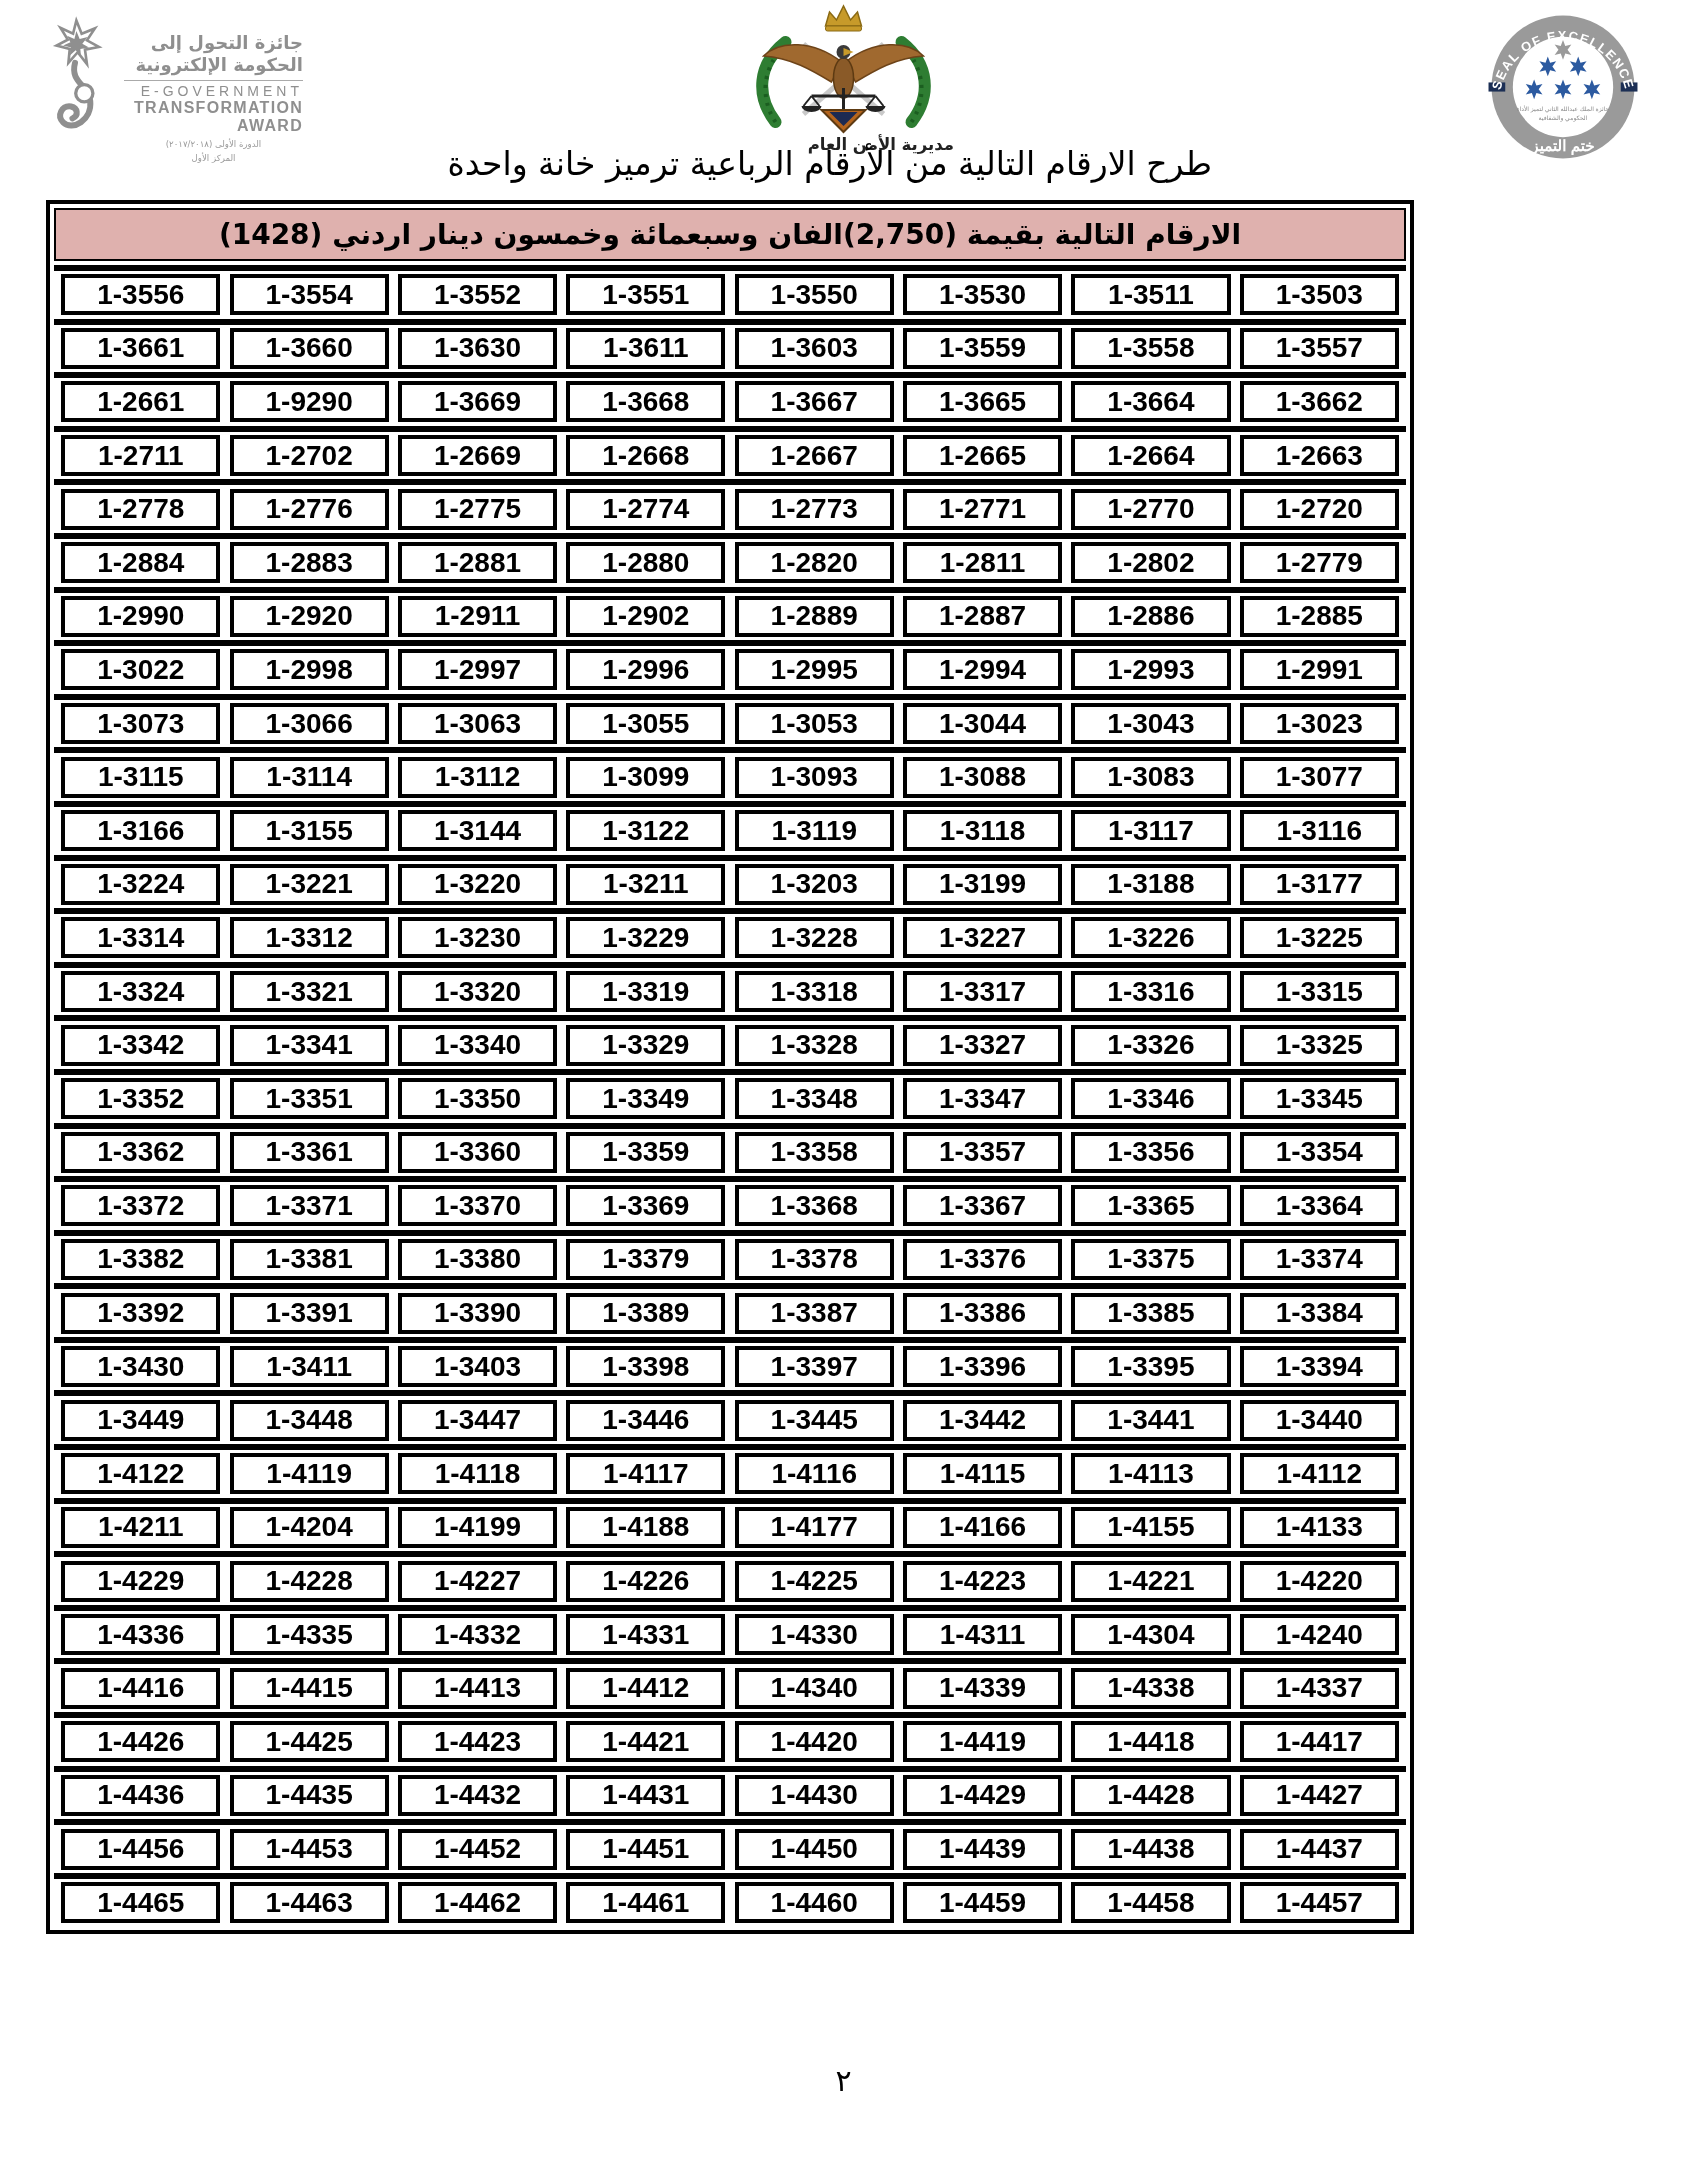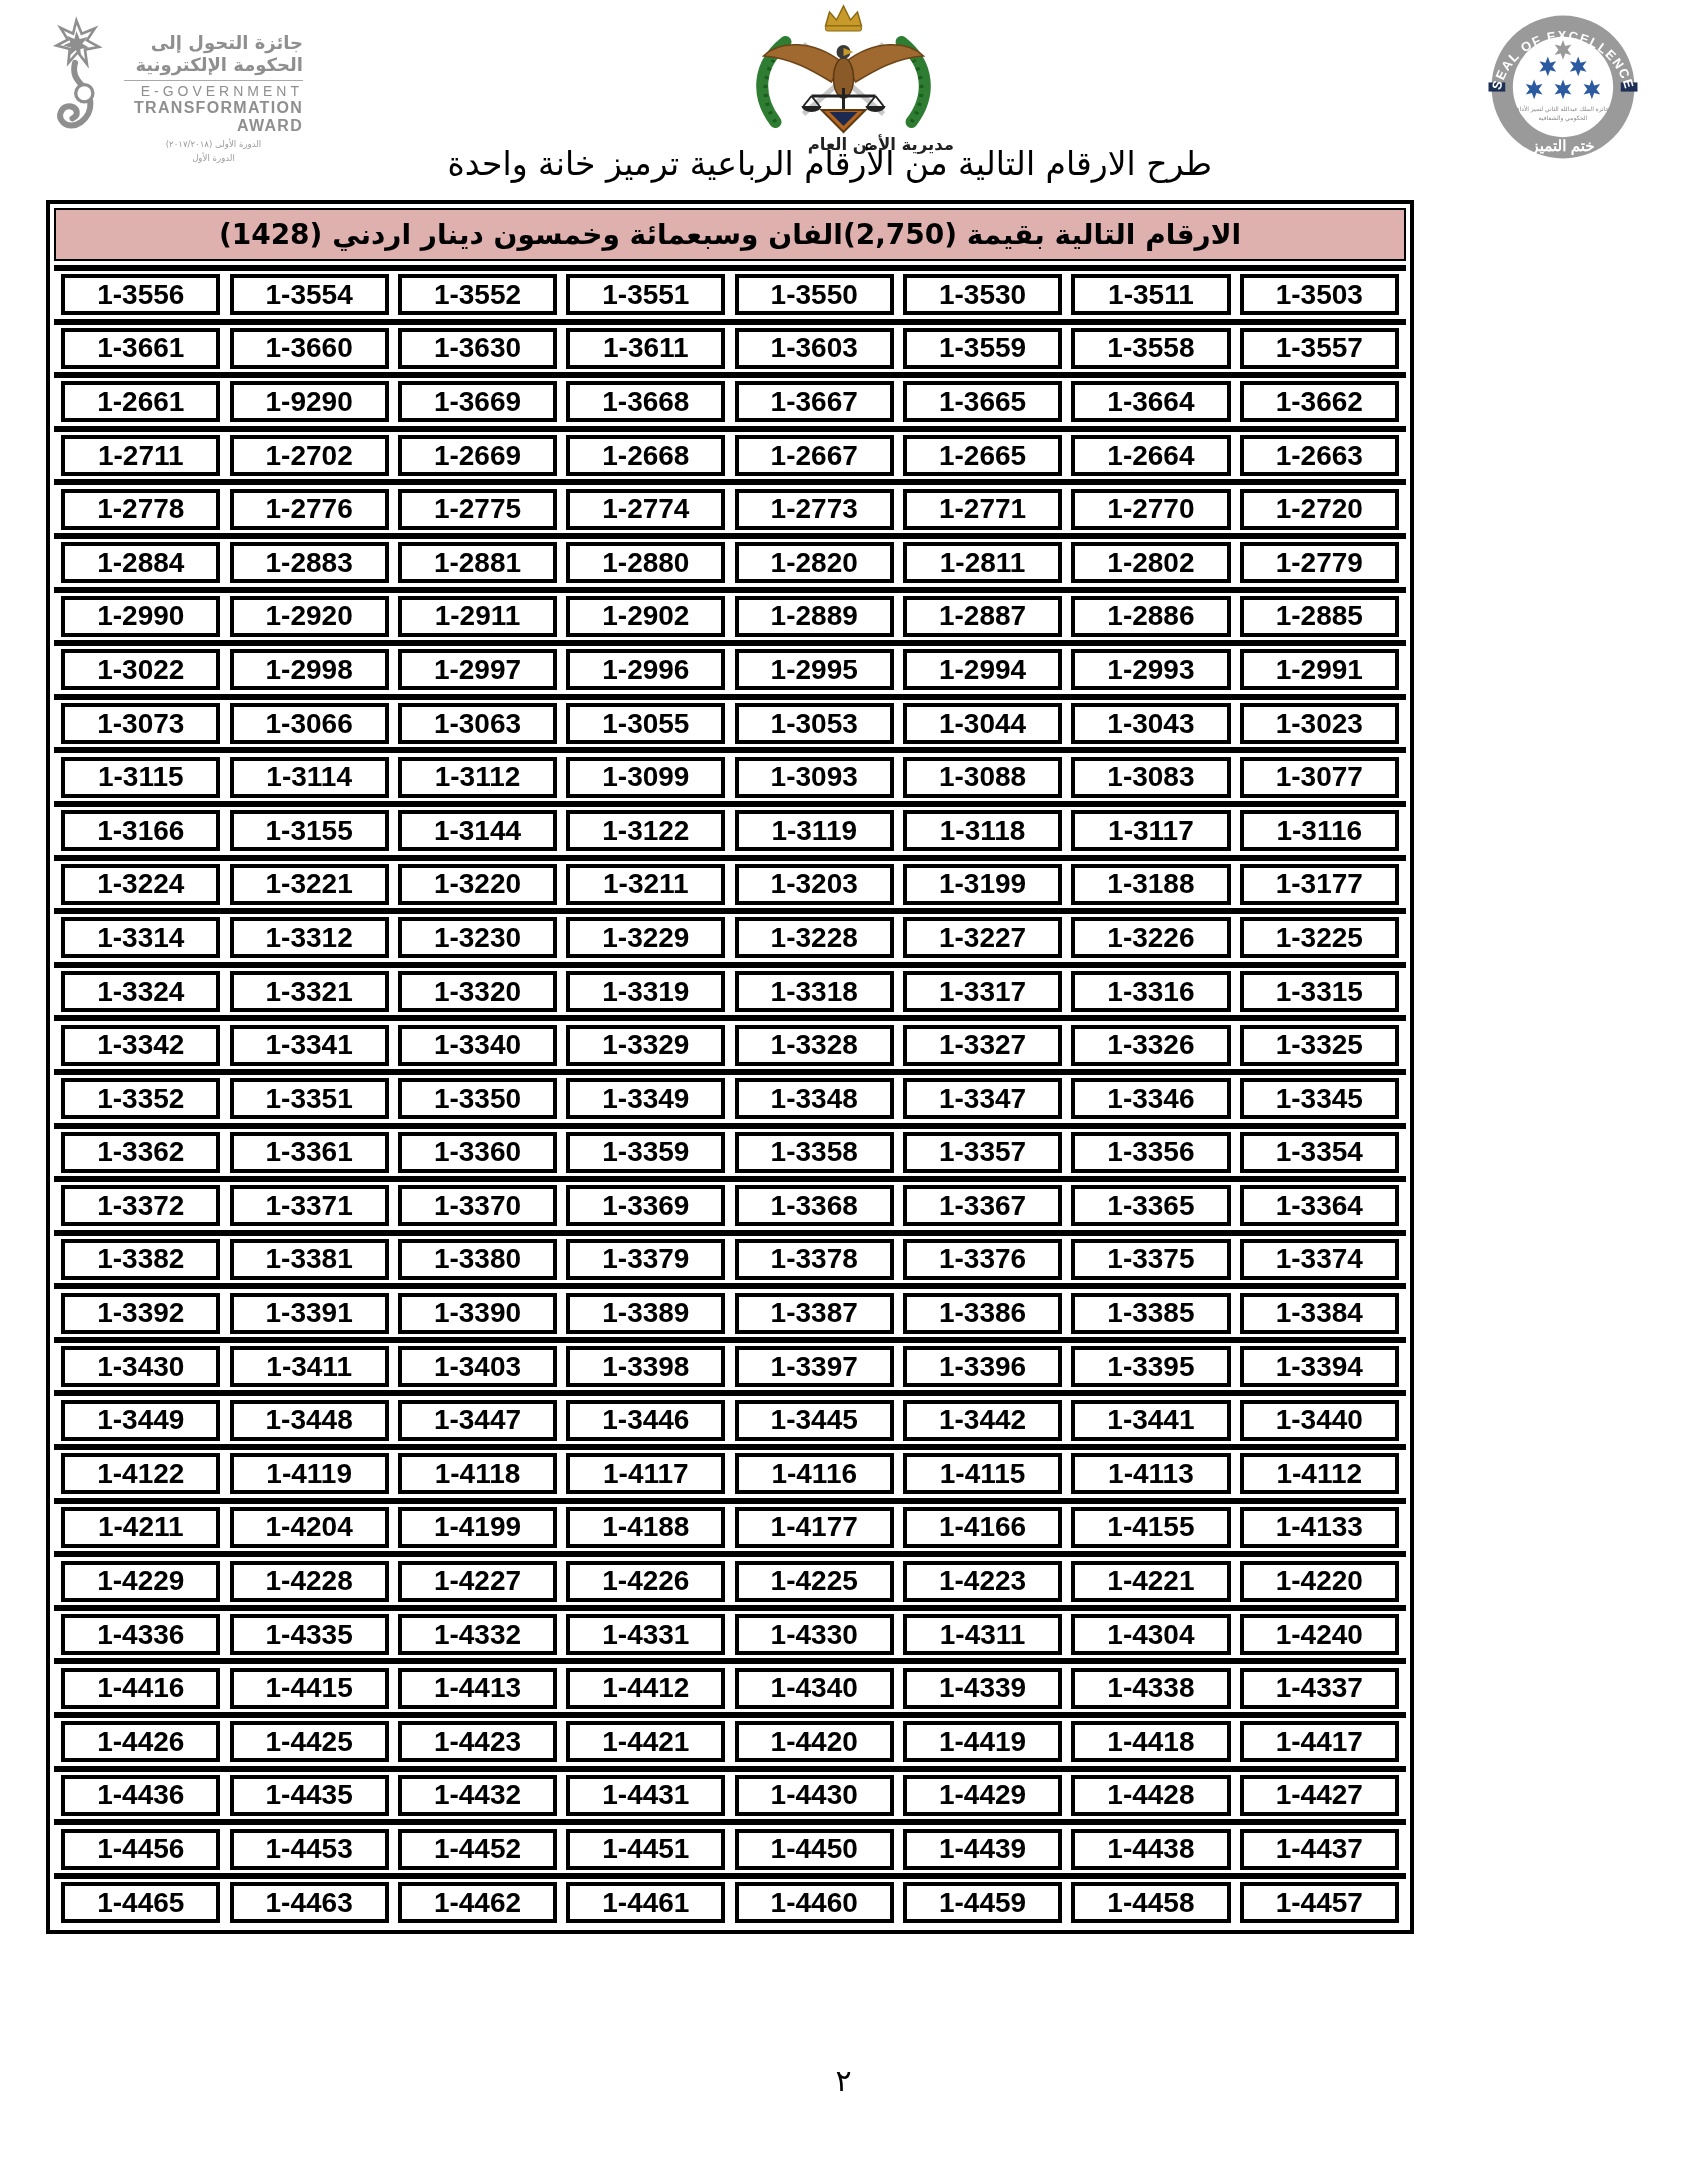--- a/index.html
+++ b/index.html
@@ -57,21 +57,21 @@
       <path d="M56 72 C 48 102, 76 104, 79 130 C 82 158, 52 176, 38 162 C 28 152, 36 136, 50 138 C 60 140, 62 152, 52 156" fill="none" stroke="#8f8f8f" stroke-width="9" stroke-linecap="round"></path>
       <circle cx="70" cy="118" r="13" fill="#fff" stroke="#8f8f8f" stroke-width="5"></circle>
     </svg>
     <div class="egov-text">
       <div class="egov-ar">جائزة التحول إلى</div>
       <div class="egov-ar">الحكومة الإلكترونية</div>
       <div class="egov-divider"></div>
       <div class="egov-en1">E-GOVERNMENT</div>
       <div class="egov-en2">TRANSFORMATION AWARD</div>
       <div class="egov-small">الدورة الأولى (٢٠١٧/٢٠١٨)</div>
-      <div class="egov-small">الدورة الأول</div>
+      <div class="egov-small">المركز الأول</div>
     </div>
   </div>
 
   <div class="psd-logo">
     <svg width="221" height="130" viewBox="0 0 220 130" aria-hidden="true">
 
       <path d="M92 22 L96 8 L103 16 L110 2 L117 16 L124 8 L128 22 Z" fill="#c79a2a" stroke="#8a6a14" stroke-width="1.5"></path>
       <rect x="92" y="22" width="36" height="5" rx="2" fill="#c79a2a" stroke="#8a6a14" stroke-width="1"></rect>
 
       <line x1="70" y1="40" x2="150" y2="110" stroke="#c9c9c9" stroke-width="5"></line>

